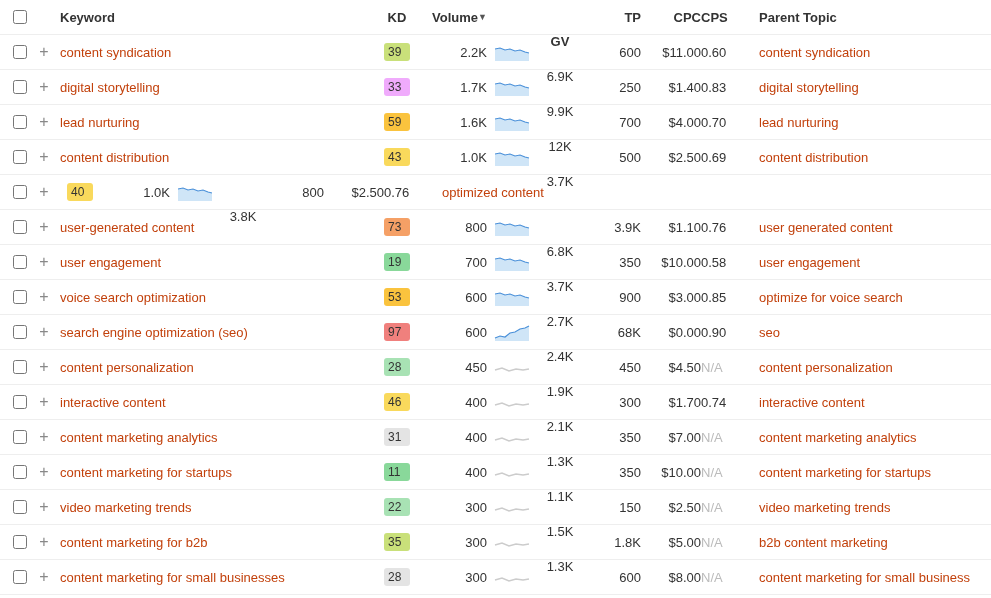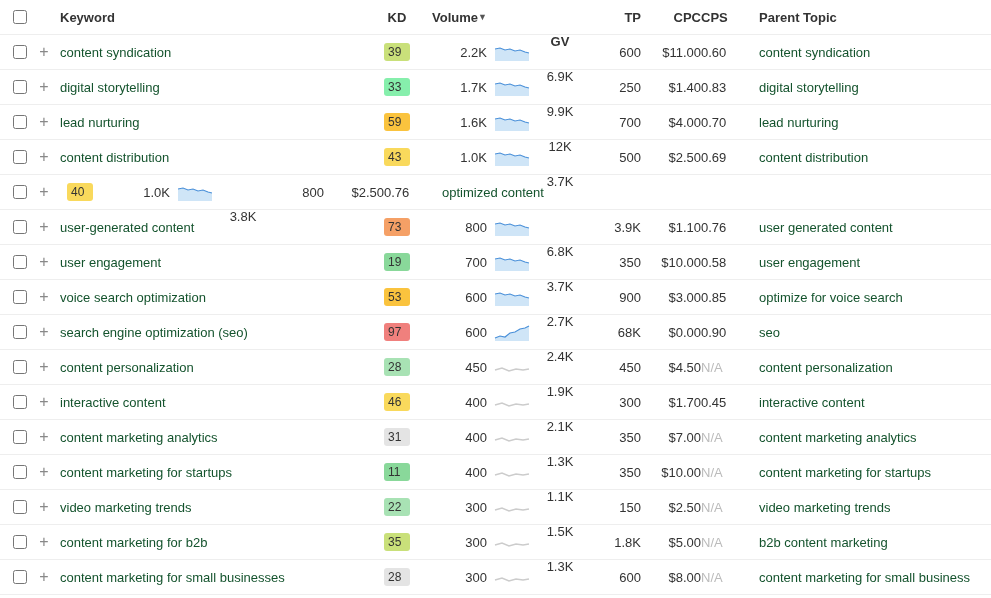--- a/index.html
+++ b/index.html
@@ -11,21 +11,21 @@
   .col-expand { width: 24px; flex-shrink: 0; display: flex; align-items: center; justify-content: center; color: #888; font-size: 16px; cursor: pointer; }
   .col-keyword { flex: 1; padding-left: 4px; min-width: 0; }
   .col-kd { width: 48px; flex-shrink: 0; text-align: center; }
   .col-vol { width: 70px; flex-shrink: 0; text-align: right; padding-right: 4px; }
   .col-spark { width: 42px; flex-shrink: 0; display:flex; align-items:center; justify-content:center; }
   .col-gv { width: 54px; flex-shrink: 0; text-align: center; margin-top: 48px; }
   .col-tp { width: 54px; flex-shrink: 0; text-align: right; }
   .col-cpc { width: 60px; flex-shrink: 0; text-align: right; }
   .col-cps { width: 50px; flex-shrink: 0; text-align: left; }
   .col-parent { width: 232px; flex-shrink: 0; padding-left: 8px; }
-  .link { color: #14532d; cursor: pointer; }
+  .link { color: #c2410c; cursor: pointer; }
   .kd-badge { display: inline-block; min-width: 26px; padding: 2px 4px; border-radius: 3px; text-align: left; font-size: 12px; color: #333; }
   .na { color: #bbb; }
   input[type=checkbox] { width: 14px; height: 14px; cursor: pointer; }
   .vol-sort { display: inline-flex; align-items: center; gap: 0; cursor: pointer; }
   .sort-arrow { font-size: 9px; color: #555; }
   .spark { width: 36px; height: 18px; }
 </style>
 </head>
 <body>
 
@@ -76,21 +76,21 @@
         <div class="col-parent"><span class="link">content syndication</span></div>
       </div>
       <div class="row">
         <div class="col-check">
           <input type="checkbox" style="">
         </div>
         <div class="col-expand">
           <span>+</span>
         </div>
         <div class="col-keyword"><span class="link">digital storytelling</span></div>
-        <div class="col-kd"><span class="kd-badge" style="background:#86efac">33</span></div>
+        <div class="col-kd"><span class="kd-badge" style="background:#f0abfc">33</span></div>
         <div class="col-vol">1.7K</div>
         <div class="col-spark">
           <svg class="spark" viewBox="0 0 36 18">
             <path d="M1,6 L6,5 L11,7 L16,6 L21,8 L26,7 L31,9 L35,10 L35,18 L1,18 Z" fill="#cfe5f7" stroke="none"></path>
             <path d="M1,6 L6,5 L11,7 L16,6 L21,8 L26,7 L31,9 L35,10" fill="none" stroke="#4a90d9" stroke-width="1.2"></path>
           </svg>
         </div>
         <div class="col-gv">9.9K</div>
         <div class="col-tp">250</div>
         <div class="col-cpc">$1.40</div>
@@ -282,21 +282,21 @@
         <div class="col-kd"><span class="kd-badge" style="background:#f9d95c">46</span></div>
         <div class="col-vol">400</div>
         <div class="col-spark">
           <svg class="spark" viewBox="0 0 36 18">
             <path d="M1,12 L8,10 L15,13 L22,11 L29,12 L35,11" fill="none" stroke="#ccc" stroke-width="1.4"></path>
           </svg>
         </div>
         <div class="col-gv">2.1K</div>
         <div class="col-tp">300</div>
         <div class="col-cpc">$1.70</div>
-        <div class="col-cps ">0.45</div>
+        <div class="col-cps ">0.74</div>
         <div class="col-parent"><span class="link">interactive content</span></div>
       </div>
       <div class="row">
         <div class="col-check">
           <input type="checkbox" style="">
         </div>
         <div class="col-expand">
           <span>+</span>
         </div>
         <div class="col-keyword"><span class="link">content marketing analytics</span></div>

